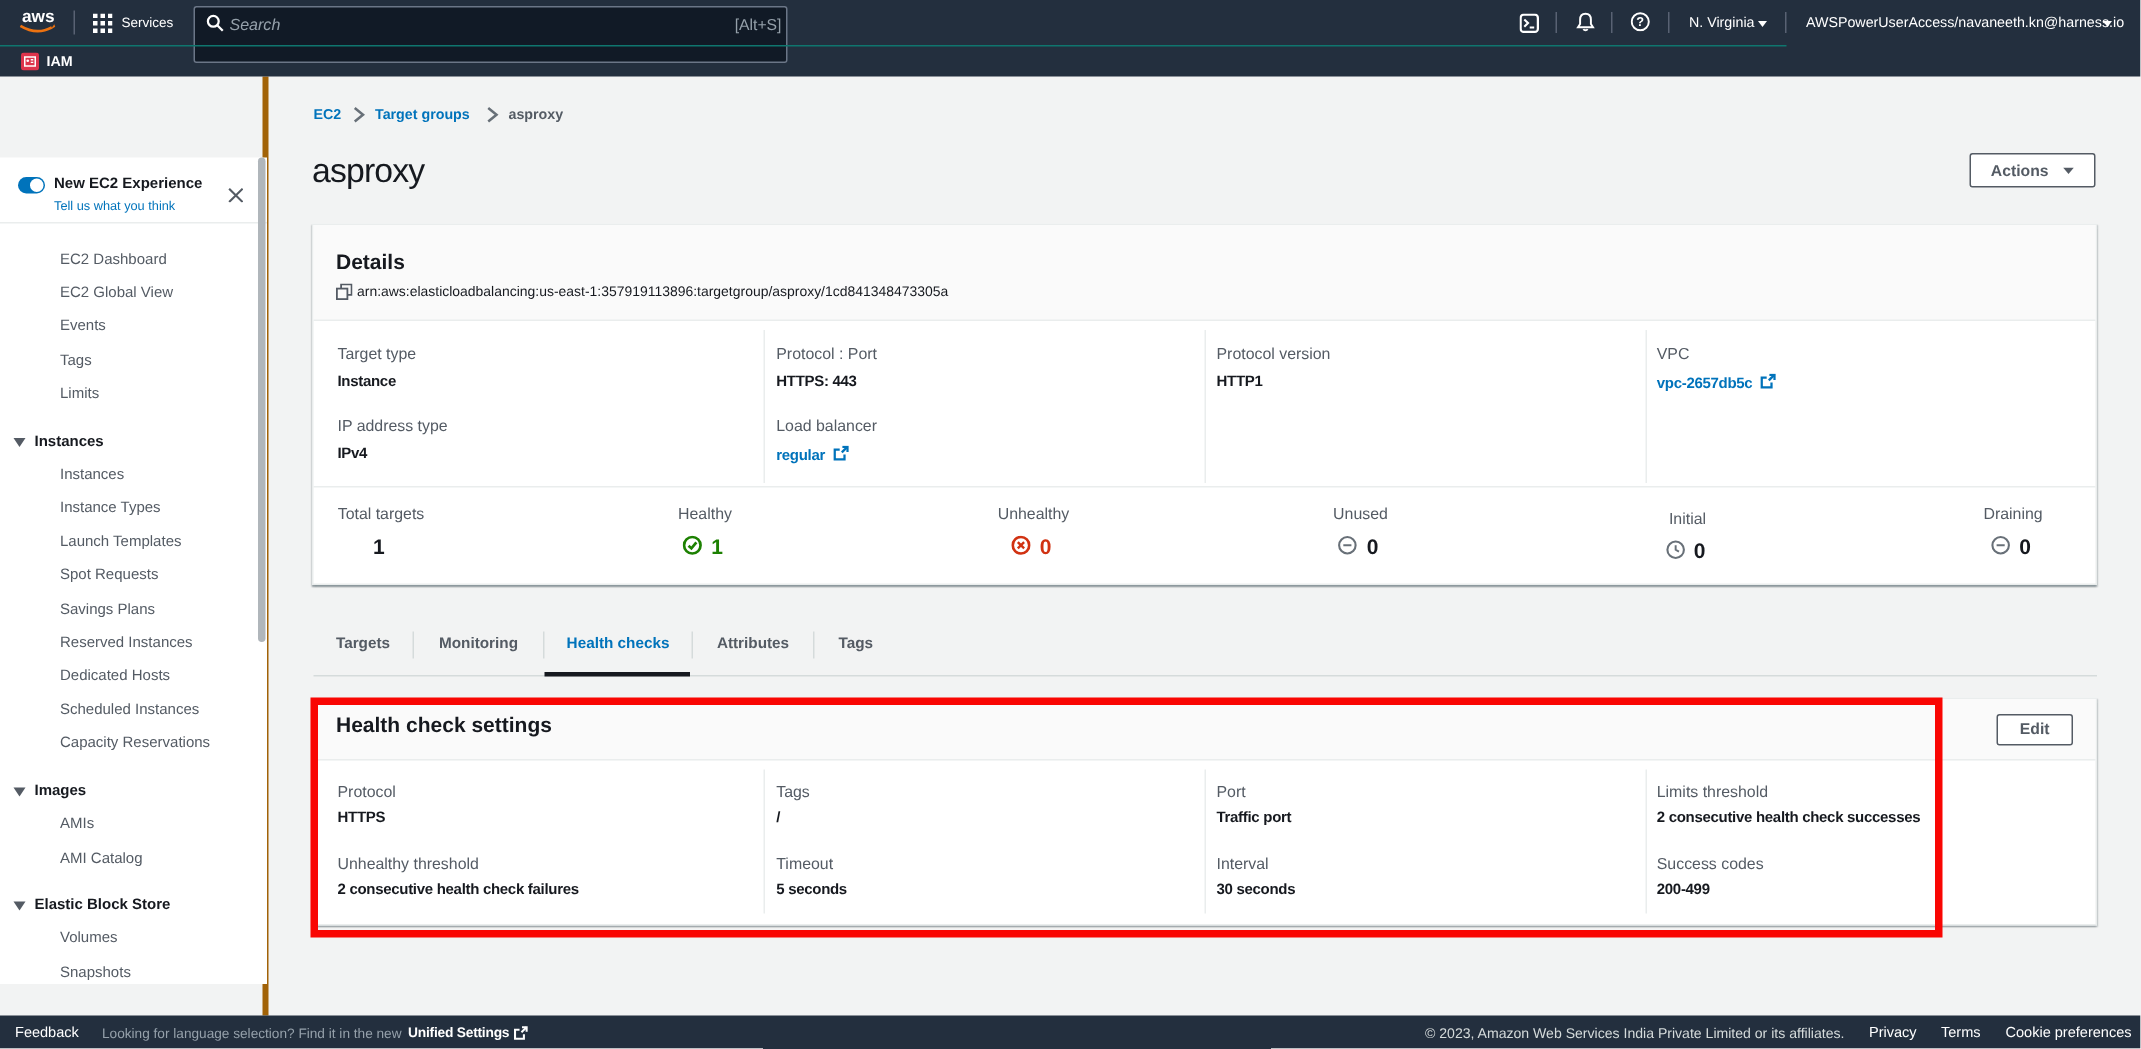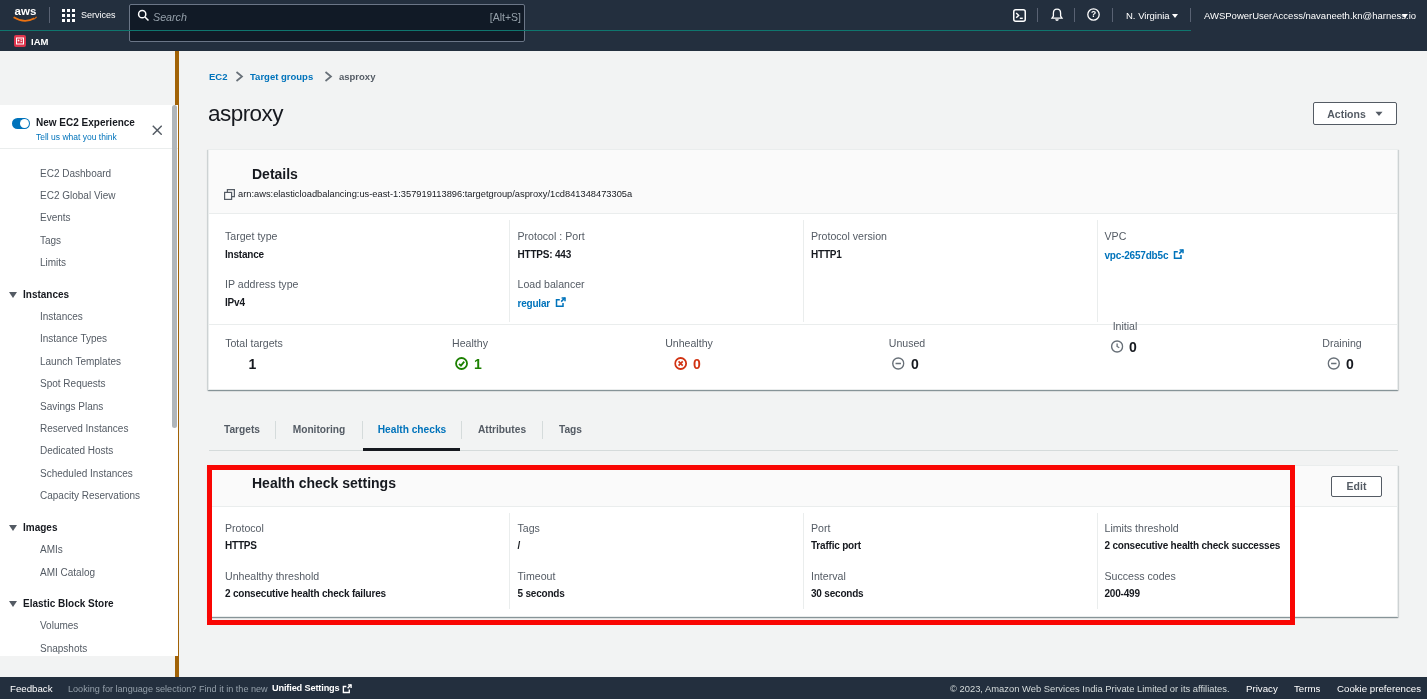--- a/index.html
+++ b/index.html
@@ -38,21 +38,21 @@
   .nav-head .tri { position:absolute; left:9px; top:8px; width:0; height:0; border-left:4px solid transparent; border-right:4px solid transparent; border-top:6px solid #545b64; }
   .crumb { position:absolute; left:209px; top:70.5px; width:250px; height:14px; font-size:9.5px; font-weight:700; color:#545b64; }
   .crumb a { color:#0073bb; text-decoration:none; }
   h1 { position:absolute; left:208px; top:100.5px; font-size:22.5px; font-weight:400; letter-spacing:-0.55px; color:#16191f; }
   .btn { background:#fff; border:1px solid #545b64; border-radius:2px; color:#545b64; font-weight:700; text-align:center; font-family:Liberation Sans, sans-serif; }
   #actionsbtn { position:absolute; left:1313px; top:102px; width:84px; height:23px; font-size:10.5px; }
   #editbtn { position:absolute; left:1331px; top:476px; width:51px; height:21px; font-size:10.5px; line-height:19px; }
 
   .card { position:absolute; background:#ffffff; border:1px solid #eaeded; box-shadow:0 1px 1px 0 rgba(0,28,36,0.3), 1px 1px 1px 0 rgba(0,28,36,0.1), -1px 1px 1px 0 rgba(0,28,36,0.1); }
   .card-head { position:absolute; left:0; top:0; width:100%; background:#fafafa; border-bottom:1px solid #eaeded; }
-  .card-title { font-weight:700; color:#16191f; font-size:14px;margin-left:28px; }
+  .card-title { font-weight:700; color:#16191f; font-size:14px; }
 
   .lbl { font-size:10.6px; color:#545b64; }
   .val { font-size:10px; font-weight:700; letter-spacing:-0.2px; color:#16191f; }
   .val a { color:#0073bb; text-decoration:none; }
   .coldiv { position:absolute; width:1px; background:#eaeded; }
 
   
   #tabs { position:absolute; left:209px; top:409.5px; height:40px; display:flex; }
   .tab { font-size:10.2px; font-weight:700; color:#545b64; display:flex; align-items:center; justify-content:center; position:relative; }
   .tab.active { color:#0073bb; }
@@ -259,21 +259,21 @@
           <path d="M4.4 4.4 L8.6 8.6 M8.6 4.4 L4.4 8.6" fill="none" stroke="#d13212" stroke-width="1.6"></path>
         </svg>0</div>
   </div>
   <div class="stat" style="left:698px;top:187px">
     <div class="sl">Unused</div>
     <div class="sv"><svg width="13" height="13" viewBox="0 0 13 13">
           <circle cx="6.5" cy="6.5" r="5.5" fill="none" stroke="#687078" stroke-width="1.4"></circle>
           <line x1="3.8" y1="6.5" x2="9.2" y2="6.5" stroke="#687078" stroke-width="1.4"></line>
         </svg>0</div>
   </div>
-  <div class="stat" style="left:916px;top:170px">
+  <div class="stat" style="left:916px;top:190px">
     <div class="sl">Initial</div>
     <div class="sv"><svg width="13" height="13" viewBox="0 0 13 13">
           <circle cx="6.5" cy="6.5" r="5.5" fill="none" stroke="#687078" stroke-width="1.4"></circle>
           <path d="M6.5 3.5 L6.5 6.5 L8.7 7.8" fill="none" stroke="#687078" stroke-width="1.3"></path>
         </svg>0</div>
   </div>
   <div class="stat" style="left:1133px;top:187px">
     <div class="sl">Draining</div>
     <div class="sv"><svg width="13" height="13" viewBox="0 0 13 13">
           <circle cx="6.5" cy="6.5" r="5.5" fill="none" stroke="#687078" stroke-width="1.4"></circle>

